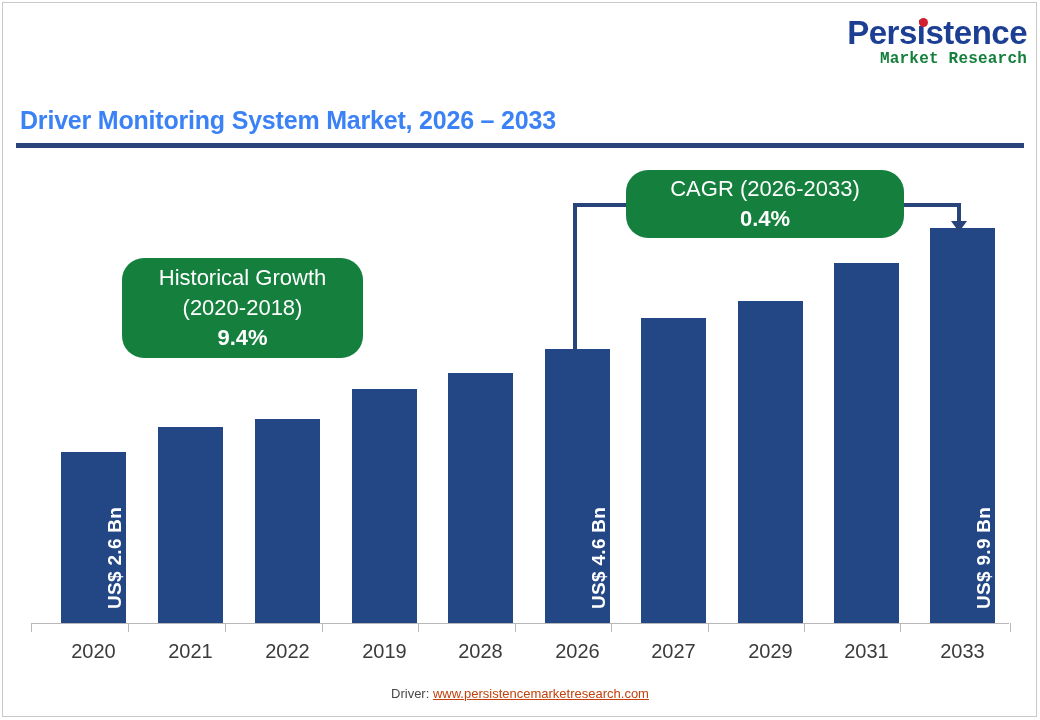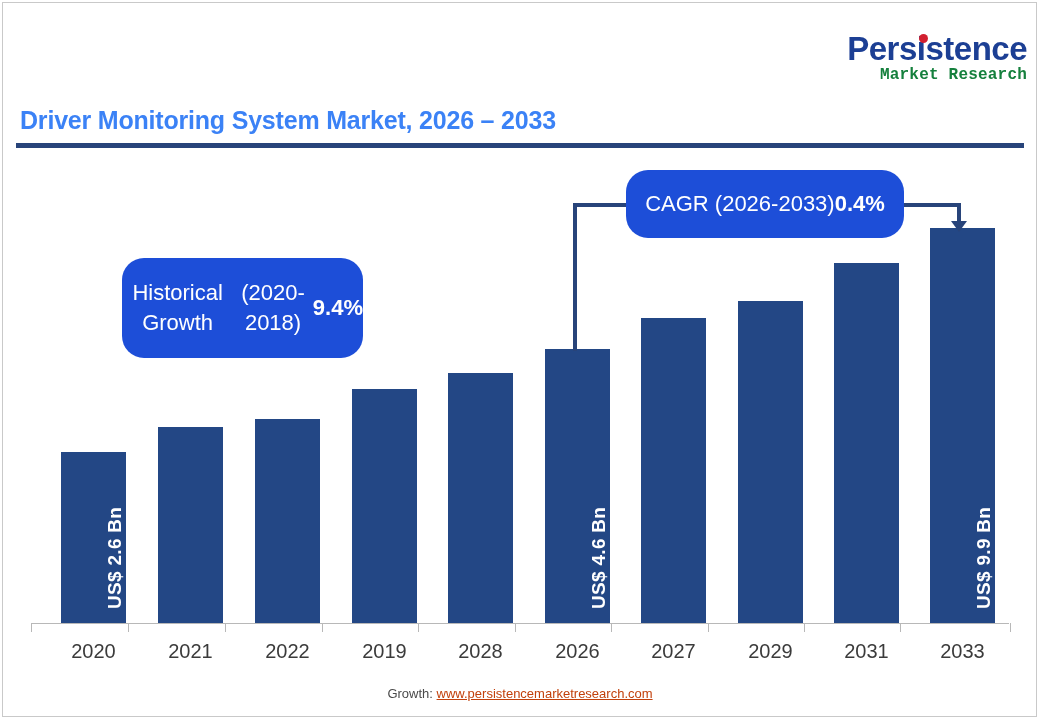--- a/index.html
+++ b/index.html
@@ -130,27 +130,27 @@
     position: absolute;
     top: 623px;
     width: 1px;
     height: 9px;
     background: #b8b8b8;
   }
 
   
   .callout {
     position: absolute;
-    background: #1d4ed8;
+    background: #15803d;
     border-radius: 22px;
     color: #ffffff;
     text-align: center;
     box-sizing: border-box;
     display: flex;
-    flex-direction: row;
+    flex-direction: column;
     align-items: center;
     justify-content: center;
   }
   .callout .line1,
   .callout .line2 {
     font-size: 22px;
     line-height: 30px;
     font-weight: normal;
   }
   .callout .line3 {
@@ -227,21 +227,21 @@
     text-decoration: underline;
   }
 </style>
 </head>
 <body>
 
 <div id="page">
   <div id="frame"></div>
 
   <div id="logo">
-    <div id="logo-main" style="position:relative;margin-top:16px;">
+    <div id="logo-main" style="position:relative;">
       <span>Persistence</span>
       <span id="logo-dot"></span>
     </div>
     <div id="logo-sub">Market Research</div>
   </div>
 
   <div id="title">Driver Monitoring System Market, 2026 – 2033</div>
   <div id="title-rule"></div>
 
   <div id="plot">
@@ -299,15 +299,15 @@
     <div class="line2">(2020-2018)</div>
     <div class="line3">9.4%</div>
   </div>
 
   <div class="callout" id="callout-cagr">
     <div class="line1">CAGR (2026-2033)</div>
     <div class="line3">0.4%</div>
   </div>
 
   <div id="source">
-    <span>Growth: </span><a id="source-link" href="#">www.persistencemarketresearch.com</a>
+    <span>Driver: </span><a id="source-link" href="#">www.persistencemarketresearch.com</a>
   </div>
 </div>
 
 </body></html>

